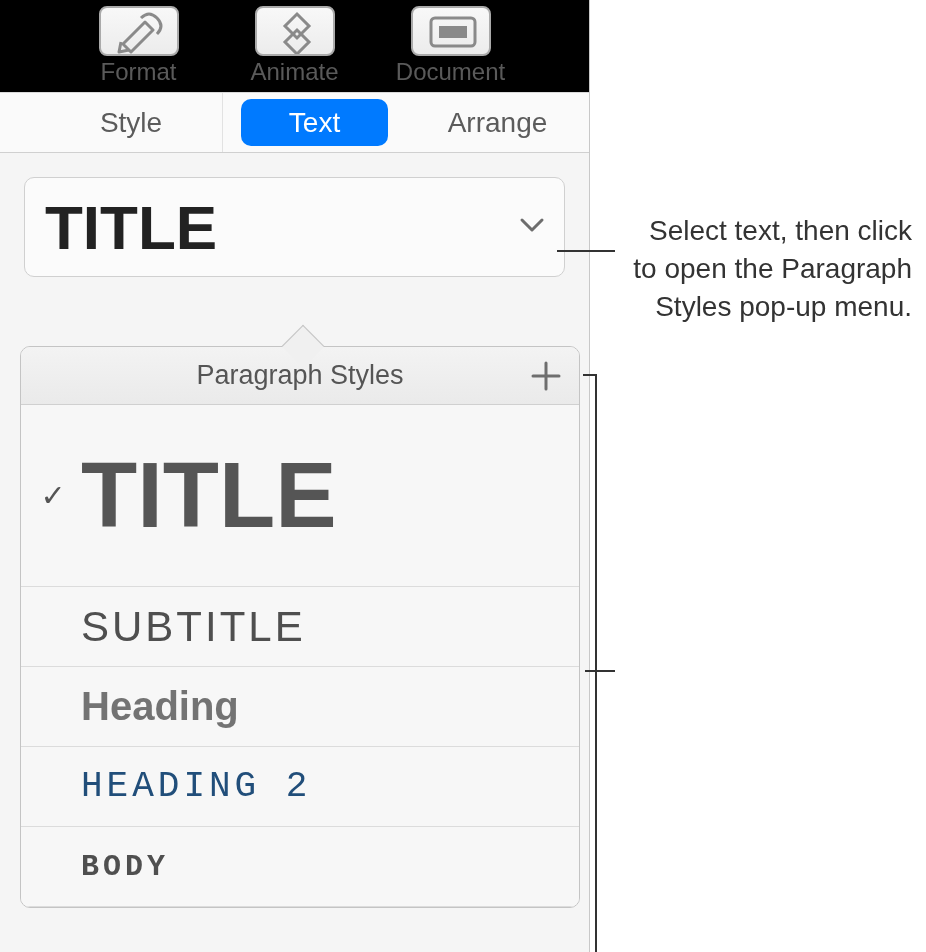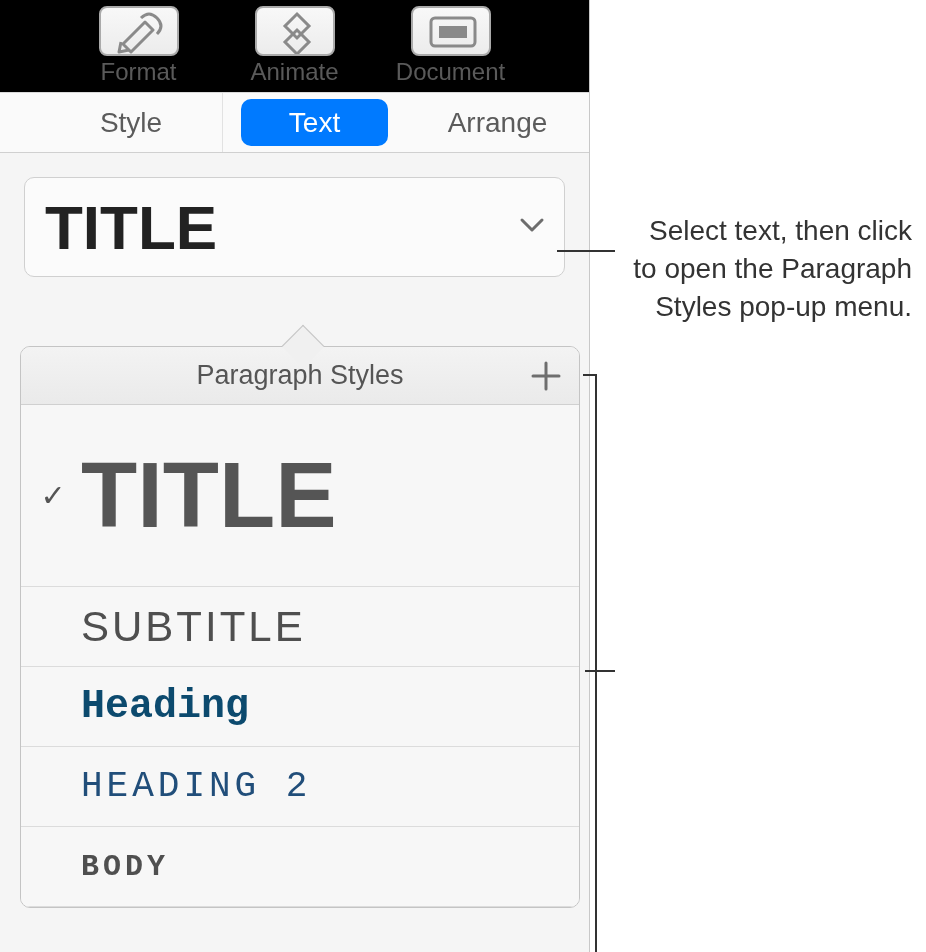--- a/index.html
+++ b/index.html
@@ -172,21 +172,21 @@
     color:#555;
     text-align:center;
     font-size:30px;
     line-height:1;
   }
   .style-row .label { flex:1; }
 
   .s-title   { font-family: Impact,"Arial Black",sans-serif; font-size:92px; font-weight:900; color:#555; letter-spacing:0; display:block; padding:24px 0;}
   .s-tsmall  { font-family: "Courier New", monospace; font-size:34px; color:#4f4f4f; }
   .s-subtit  { font-family: Liberation Sans, sans-serif; font-size:42px; color:#4f4f4f; letter-spacing:3px; }
-  .s-head    { font-family: Liberation Mono, monospace; font-size:40px; color:#0c4a6e; font-weight:600; }
+  .s-head    { font-family: Liberation Sans, sans-serif; font-size:40px; color:#737373; font-weight:600; }
   .s-head2   { font-family: "Courier New", monospace; font-size:36px; color:#214e7a; font-weight:400; letter-spacing:4px; }
   .s-body    { font-family: "Courier New", monospace; font-size:30px; color:#4f4f4f; font-weight:700; letter-spacing:4px; }
 
   
   .callout {
     position:absolute;
     font-size:28px;
     color:#333;
     line-height:1.35;
     text-align:right;

